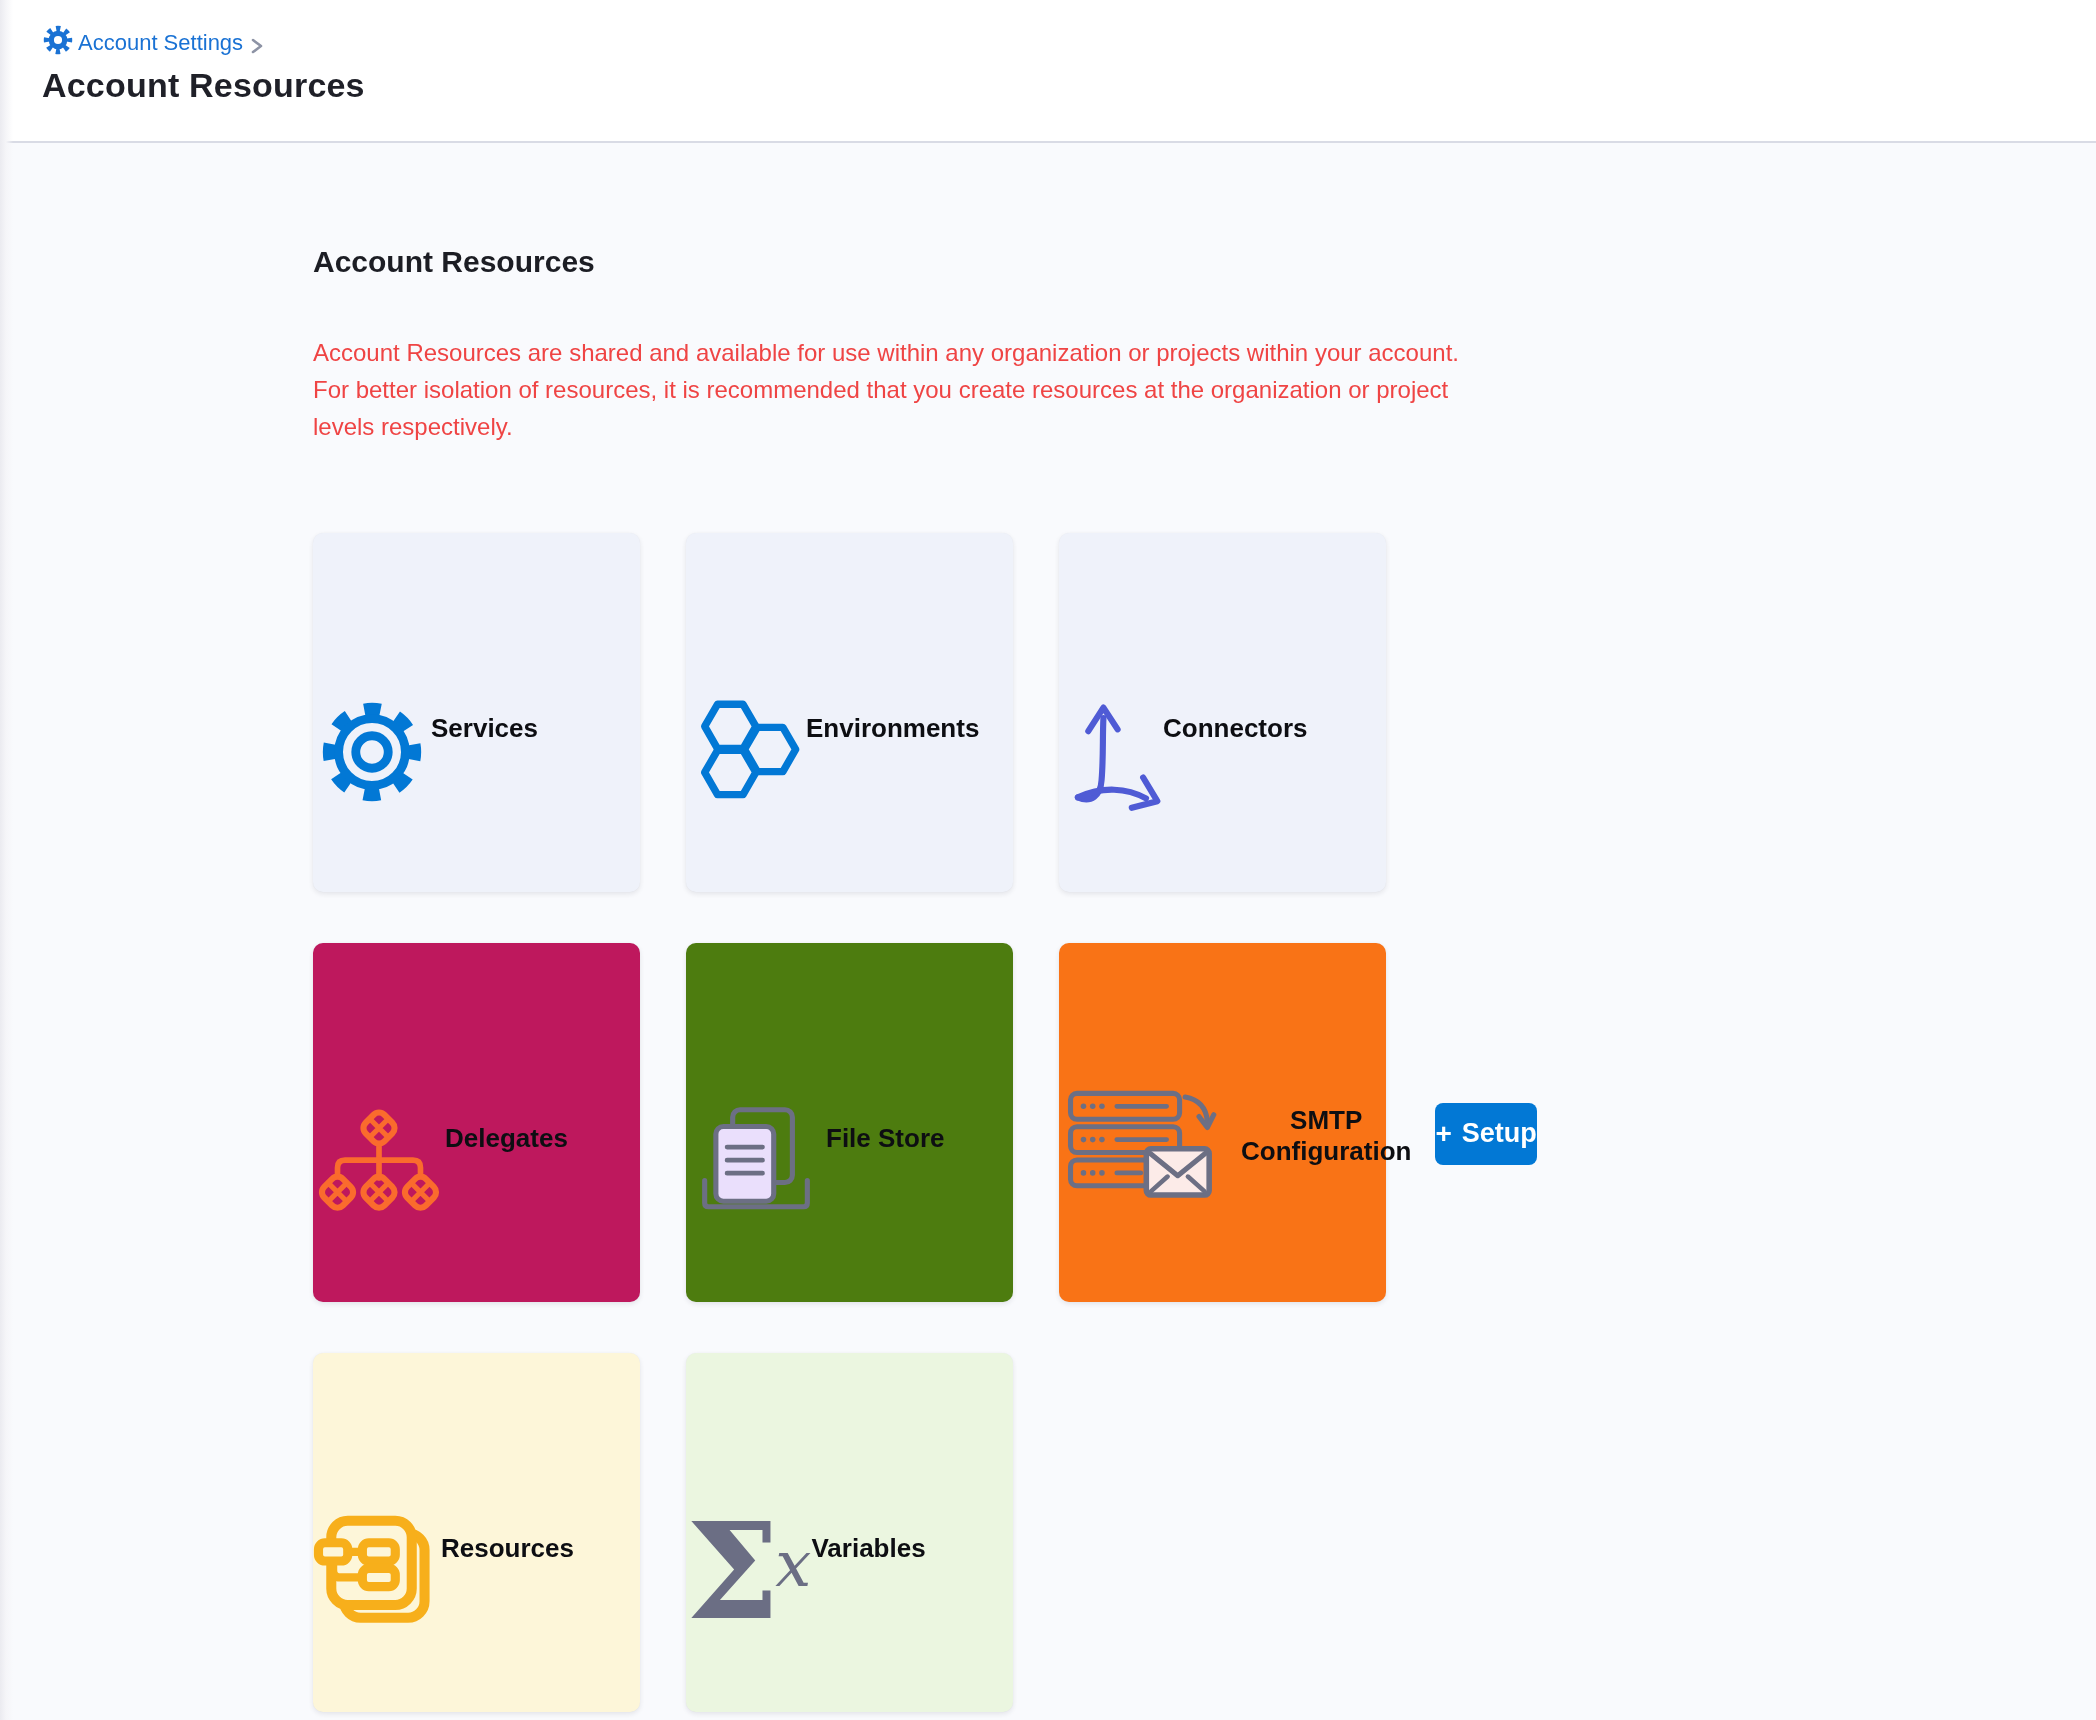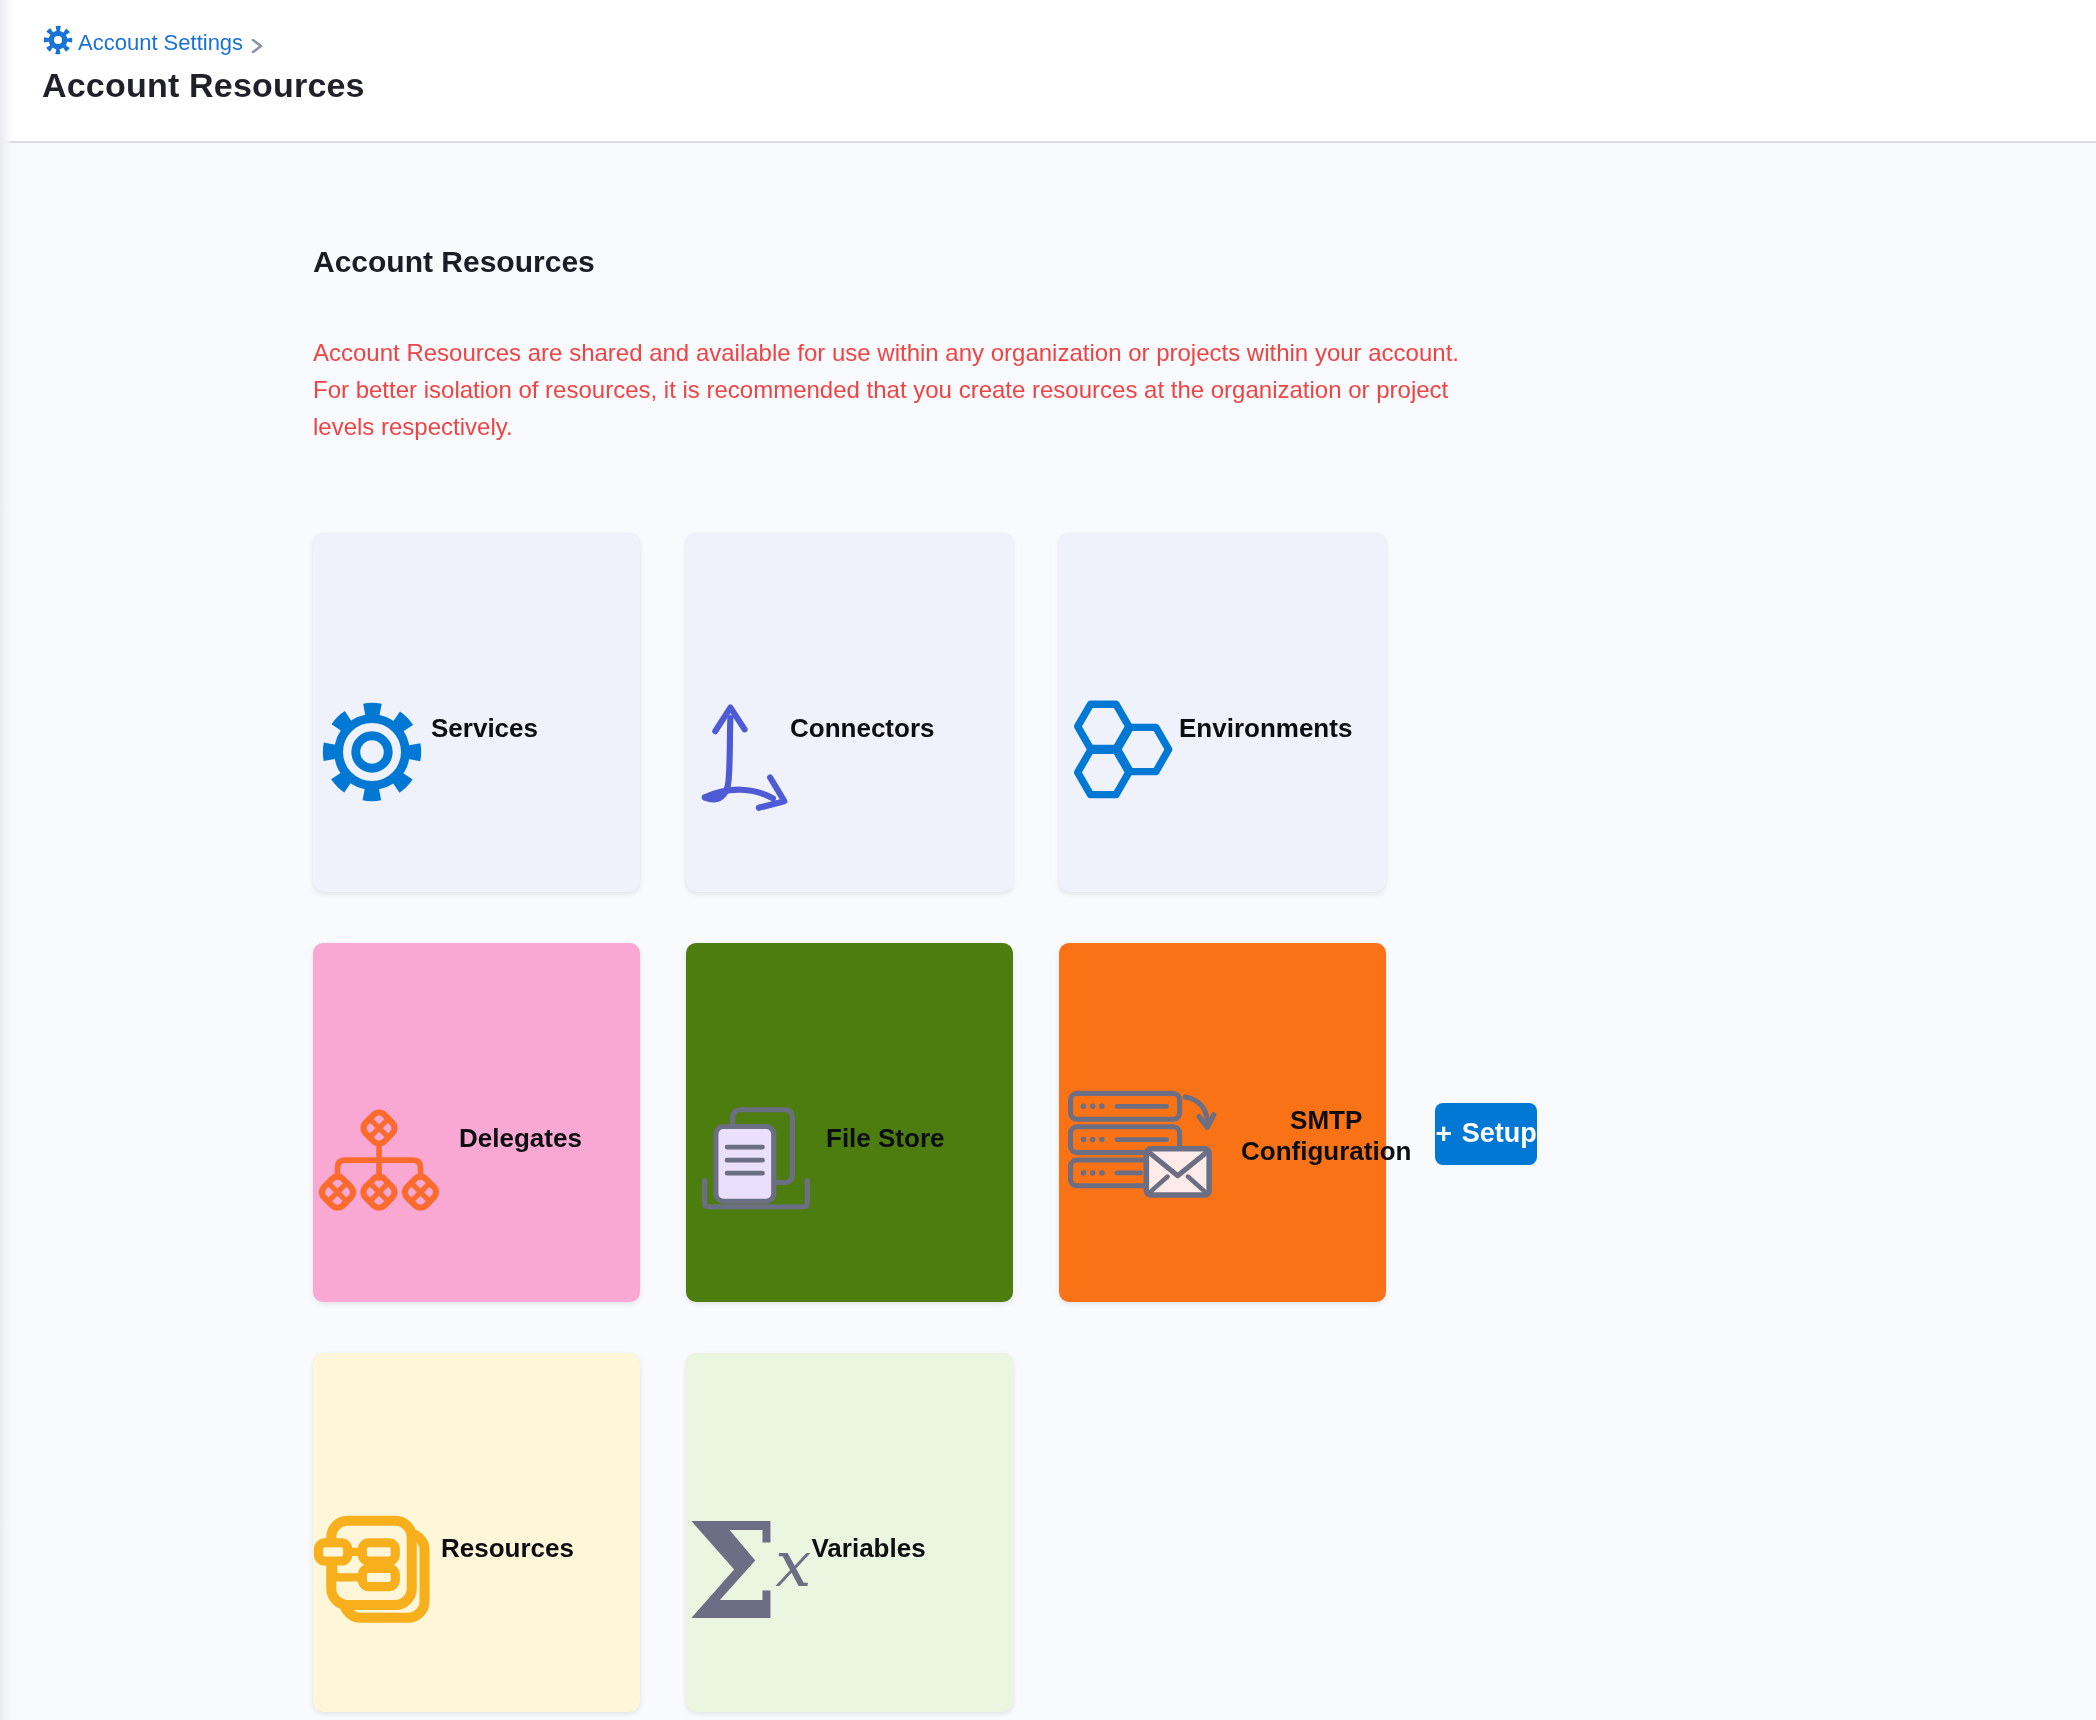--- a/index.html
+++ b/index.html
@@ -59,21 +59,21 @@
     cursor:pointer;
   }
   .card .icon-wrap {
     height:150px; margin-top:78px;
     display:flex; align-items:center; justify-content:center;
   }
   .card .card-label {
     margin-top:32px; font-size:26px; font-weight:600; color:#0d0e12; text-align:center;
   }
   .bg-blue   { background:#eff2fa; }
-  .bg-peach  { background:#f9a8d4;gap:14px; }
+  .bg-peach  { background:#be185d; }
   .bg-cyan   { background:#d4fcfe; }
   .bg-purple { background:#4d7c0f; }
   .bg-pink   { background:#f97316;gap:24px; }
   .bg-yellow { background:#fdf6d9; }
   .bg-green  { background:#ebf6e0; }
   
   .card.smtp .icon-wrap { height:118px; margin-top:48px; }
   .card.smtp .card-label { margin-top:26px; }
   .setup-btn {
     margin-top:22px; width:202px; height:62px;
@@ -130,43 +130,43 @@
             <circle cx="60" cy="60" r="42" fill="none" stroke="#0278d5" stroke-width="16" stroke-dasharray="16 17" stroke-dashoffset="8"></circle>
             <circle cx="60" cy="60" r="34" fill="#eff2fa" stroke="#0278d5" stroke-width="9"></circle>
             <circle cx="60" cy="60" r="16.5" fill="none" stroke="#0278d5" stroke-width="9"></circle>
           </svg>
         </div>
         <div class="card-label">Services</div>
       </div>
 
       <div class="card bg-blue">
         <div class="icon-wrap">
+          <svg width="120" height="118" viewBox="0 0 120 120">
+            <g fill="none" stroke="#0278d5" stroke-width="7.5" stroke-linejoin="round">
+              <polygon points="70,34 57,56.5 31,56.5 18,34 31,11.5 57,11.5"></polygon>
+              <polygon points="110.5,57.4 97.5,79.9 71.5,79.9 58.5,57.4 71.5,34.9 97.5,34.9"></polygon>
+              <polygon points="70,80.8 57,103.3 31,103.3 18,80.8 31,58.3 57,58.3"></polygon>
+            </g>
+          </svg>
+        </div>
+        <div class="card-label">Environments</div>
+      </div>
+
+      <div class="card bg-blue">
+        <div class="icon-wrap">
           <svg width="104" height="134" viewBox="0 0 110 140">
             <g fill="none" stroke="#4f5bd5" stroke-width="6.5" stroke-linecap="round" stroke-linejoin="round">
               <path d="M20 118 C34 124 44 116 45 100 C47 78 46 52 47 34"></path>
               <polyline points="31,48 47,23 62,46"></polyline>
               <path d="M20 118 C46 106 72 108 92 119"></path>
               <polyline points="89,97 104,122 77,129"></polyline>
             </g>
           </svg>
         </div>
         <div class="card-label">Connectors</div>
-      </div>
-
-      <div class="card bg-blue">
-        <div class="icon-wrap">
-          <svg width="120" height="118" viewBox="0 0 120 120">
-            <g fill="none" stroke="#0278d5" stroke-width="7.5" stroke-linejoin="round">
-              <polygon points="70,34 57,56.5 31,56.5 18,34 31,11.5 57,11.5"></polygon>
-              <polygon points="110.5,57.4 97.5,79.9 71.5,79.9 58.5,57.4 71.5,34.9 97.5,34.9"></polygon>
-              <polygon points="70,80.8 57,103.3 31,103.3 18,80.8 31,58.3 57,58.3"></polygon>
-            </g>
-          </svg>
-        </div>
-        <div class="card-label">Environments</div>
       </div>
 
       <div class="card bg-peach">
         <div class="icon-wrap">
           <svg width="132" height="110" viewBox="0 0 140 116">
             <g fill="none" stroke="#fa6b2d" stroke-linecap="round" stroke-linejoin="round">
               <path d="M70 42 V75" stroke-width="6"></path>
               <path d="M26 72 V64 Q26 56 34 56 H106 Q114 56 114 64 V72" stroke-width="6"></path>
               <g transform="translate(70,22) rotate(45)">
                 <rect x="-14" y="-14" width="28" height="28" rx="8" stroke-width="6.5"></rect>

